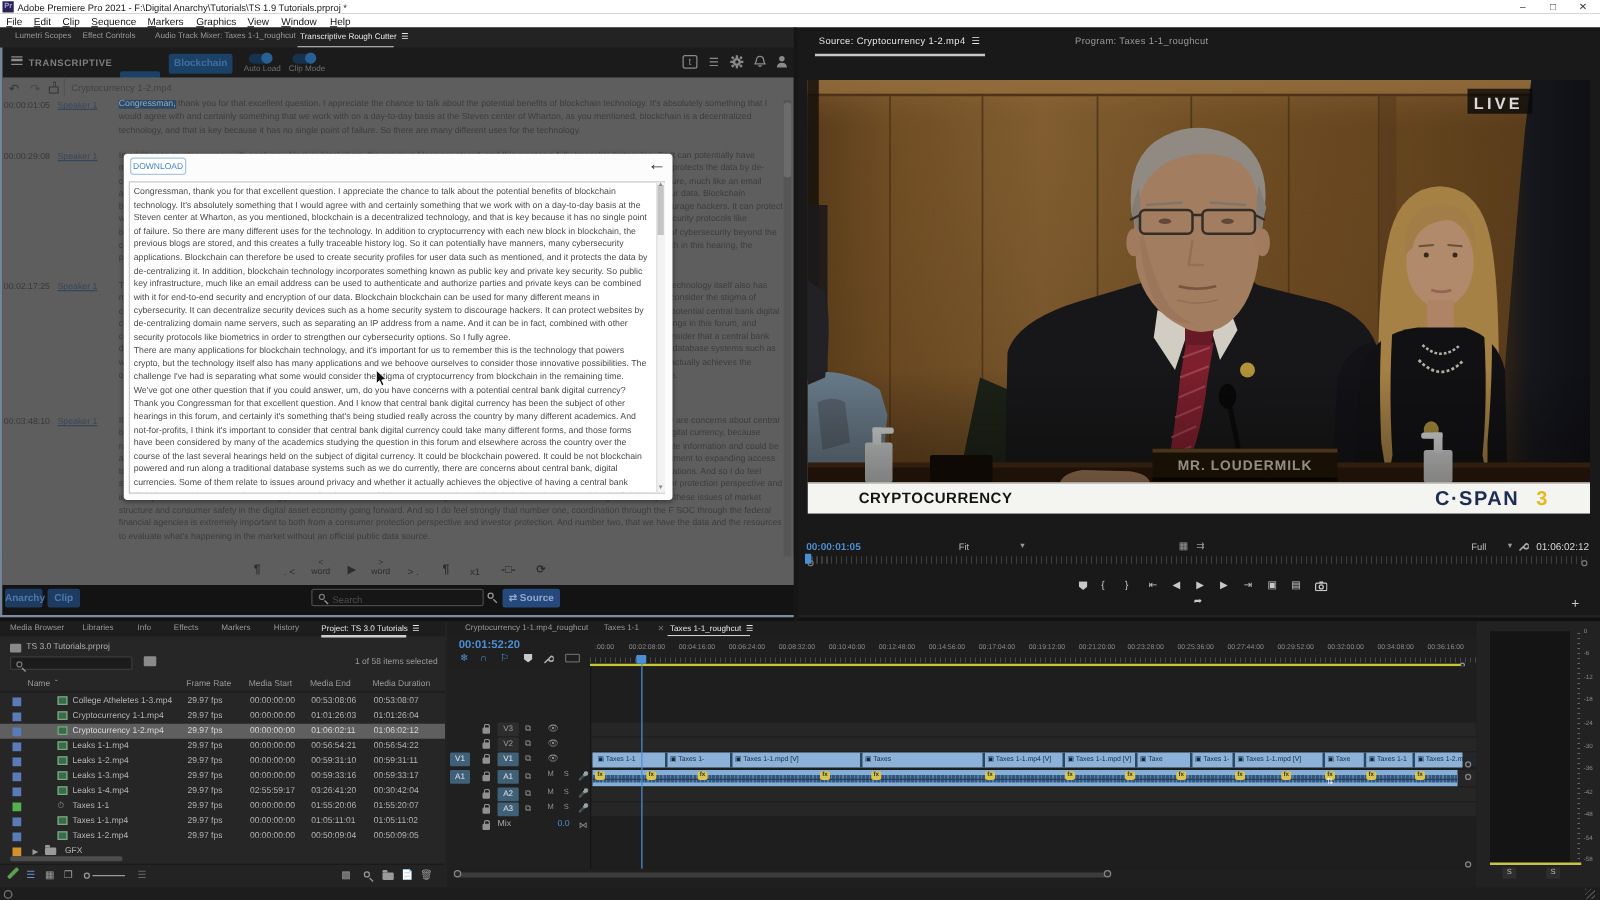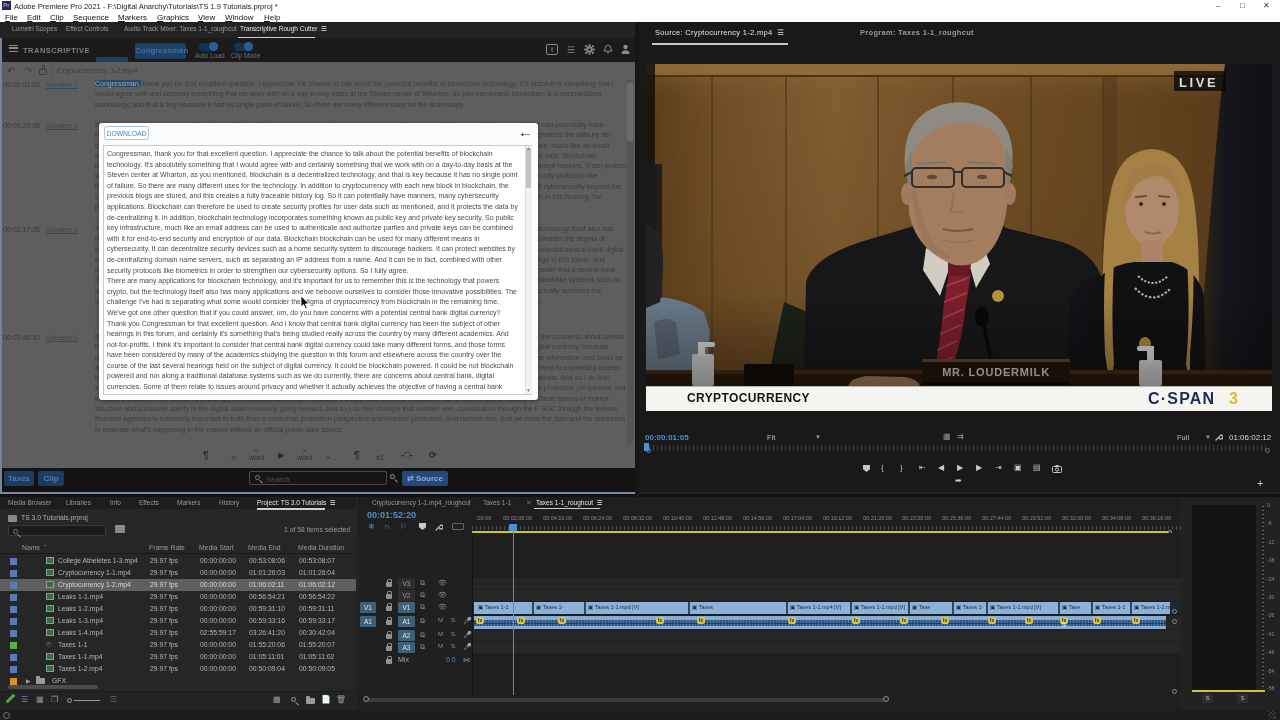--- a/index.html
+++ b/index.html
@@ -93,21 +93,21 @@
     <div class="tab active" style="left:240px;">Transcriptive Rough Cutter&nbsp;&nbsp;☰</div>
     <div style="position:absolute; left:238px; top:14.5px; width:77px; height:1.5px; background:#cfcfcf;"></div>
   </div>
 
   <div class="abs ts-head"></div>
   <div class="abs" style="left:9px; top:45px; width:9px; height:7px; border-top:1.6px solid #8c8c8c; border-bottom:1.6px solid #8c8c8c;">
       <div style="margin-top:1.1px; height:1.6px; background:#8c8c8c;"></div>
     </div>
   <div class="abs" style="left:23px; top:46px; font-size:7.5px; font-weight:bold; letter-spacing:0.5px; color:#7f7f7f;">TRANSCRIPTIVE</div>
   <div class="btn-blue" style="left:96px; top:57px; width:32px; height:16px; font-size:8px; line-height:16px;">Import</div>
-  <div class="btn-blue" style="left:135px; top:43px; width:51px; height:16px; font-size:8px; line-height:16px;">Congressman</div>
+  <div class="btn-blue" style="left:135px; top:43px; width:51px; height:16px; font-size:8px; line-height:16px;">Blockchain</div>
 
   <div class="abs" style="left:199px; top:43px; width:19px; height:8px; border-radius:4px; background:#16324e;"></div>
   <div class="abs" style="left:209px; top:42px; width:9px; height:9px; border-radius:50%; background:#2a5f93;"></div>
   <div class="abs" style="left:195px; top:52px; font-size:6.5px; color:#6f6f6f;">Auto Load</div>
   <div class="abs" style="left:234px; top:43px; width:19px; height:8px; border-radius:4px; background:#16324e;"></div>
   <div class="abs" style="left:244px; top:42px; width:9px; height:9px; border-radius:50%; background:#2a5f93;"></div>
   <div class="abs" style="left:231px; top:52px; font-size:6.5px; color:#6f6f6f;">Clip Mode</div>
 
   <div class="abs" style="left:546px; top:44px; width:12px; height:11px; border:1px solid #8a8a8a; border-radius:2px; color:#8a8a8a; font-size:8px; text-align:center; line-height:10px;">t</div>
   <div class="abs" style="left:567px; top:45px; color:#8a8a8a; font-size:9px;">☰</div>
@@ -172,21 +172,21 @@
     <div class="abs" style="left:276px; top:388px; font-size:9px; color:#2d2d2d;">▶</div>
     <div class="abs" style="left:295px; top:385px; font-size:7px; color:#2d2d2d; text-align:center; line-height:7px;">&gt;<br>word</div>
     <div class="abs" style="left:324px; top:391px; font-size:8px; color:#2d2d2d;">&gt; .</div>
     <div class="abs" style="left:352px; top:388px; font-size:10px; font-weight:bold; color:#2d2d2d;">¶</div>
     <div class="abs" style="left:374px; top:391px; font-size:7.5px; color:#2d2d2d;">x1</div>
     <div class="abs" style="left:399px; top:388px; font-size:9px; font-weight:bold; color:#2d2d2d;">-□-</div>
     <div class="abs" style="left:427px; top:388px; font-size:9px; font-weight:bold; color:#2d2d2d;">⟳</div>
   </div>
 
   <div class="abs expbar"></div>
-  <div class="btn-blue" style="left:4px; top:471px; width:30px; height:15px; font-size:8px; line-height:15px; background:#1e3c61; color:#4e79ad;">Taxes</div>
+  <div class="btn-blue" style="left:4px; top:471px; width:30px; height:15px; font-size:8px; line-height:15px; background:#1e3c61; color:#4e79ad;">Anarchy</div>
   <div class="btn-blue" style="left:38px; top:471px; width:26px; height:15px; font-size:8px; line-height:15px; background:#1e3c61; color:#4e79ad;">Clip</div>
   <div class="abs" style="left:249px; top:471px; width:138px; height:14px; background:#161616; border:1px solid #484848; border-radius:2px;">
     <span class="loupe" style="left:5px; top:3px; border-color:#777;"></span>
       <span style="position:absolute; left:16px; top:2.5px; font-size:7.5px; color:#4e4e4e;">Search</span>
   </div>
   <div class="loupe" style="left:390px; top:474px;"></div>
   <div class="btn-blue" style="left:402px; top:471px; width:46px; height:15px; font-size:8px; line-height:15px; background:#25497c; color:#8fa7cc;">⇄ Source</div>
 
   <div class="abs dialog">
     <div class="abs dl-btn">DOWNLOAD</div>
@@ -200,21 +200,21 @@
     <svg class="abs" style="left:201px; top:172px;" width="10" height="15" viewBox="0 0 10 15">
         <path d="M1,1 L1,12 L3.6,9.6 L5.4,13.6 L7.2,12.8 L5.4,9 L9,8.6 Z" fill="#111" stroke="#fff" stroke-width="0.8"></path>
       </svg>
   </div>
 
   <div class="abs" style="left:635px; top:22px; width:4px; height:475px; background:#161616;"></div>
 
   <div class="abs mon">
     <div class="mon-tab" style="left:16px; color:#e4e4e4;">Source: Cryptocurrency 1-2.mp4&nbsp;&nbsp;☰</div>
     <div class="abs" style="left:13px; top:21px; width:136px; height:1.5px; background:#c8c8c8;"></div>
-    <div class="mon-tab" style="left:221px; color:#9a9a9a;font-weight:bold;">Program: Taxes 1-1_roughcut</div>
+    <div class="mon-tab" style="left:221px; color:#9a9a9a;">Program: Taxes 1-1_roughcut</div>
 
     <svg class="abs" style="left:7px; top:42px;" width="626" height="347" viewBox="0 0 626 347">
       <defs>
         <linearGradient id="wood" x1="0" y1="0" x2="1" y2="0">
           <stop offset="0" stop-color="#5e401d"></stop>
           <stop offset="0.1" stop-color="#7c5628"></stop>
           <stop offset="0.3" stop-color="#936b39"></stop>
           <stop offset="0.52" stop-color="#7e5829"></stop>
           <stop offset="0.75" stop-color="#6f4c22"></stop>
           <stop offset="1" stop-color="#5a3c1b"></stop>

